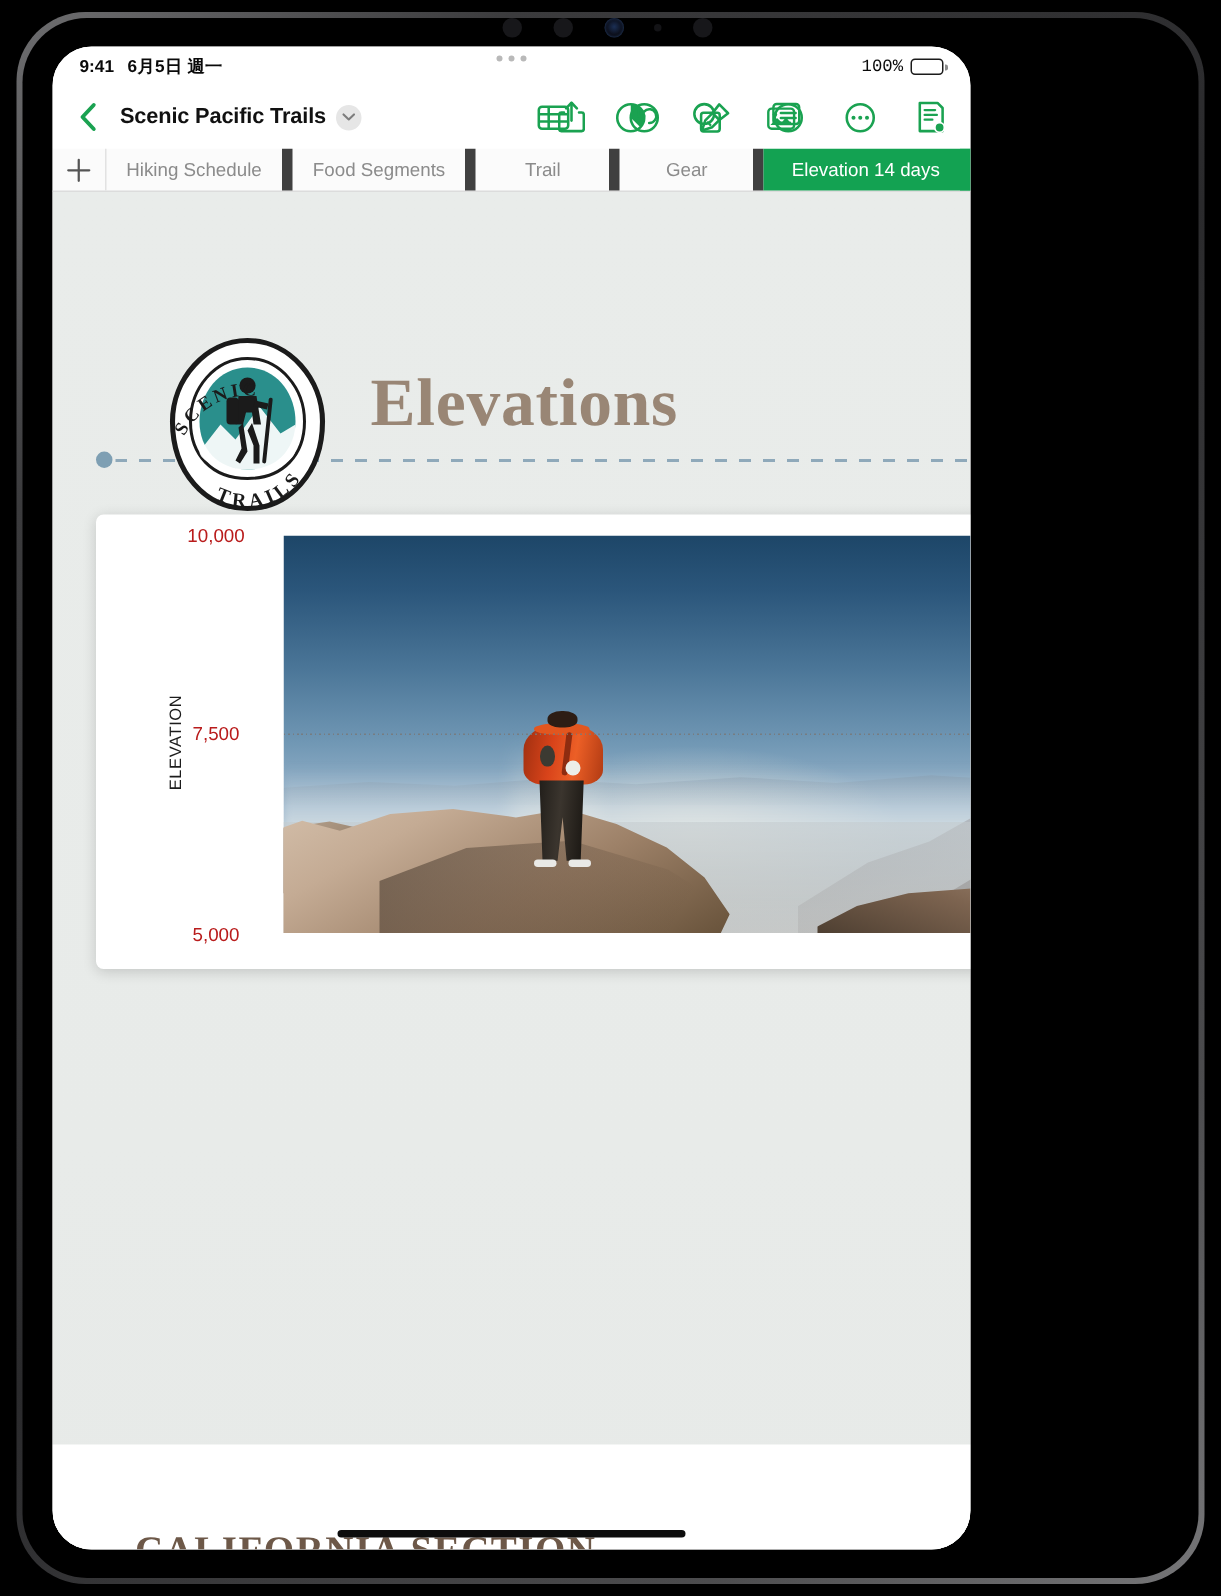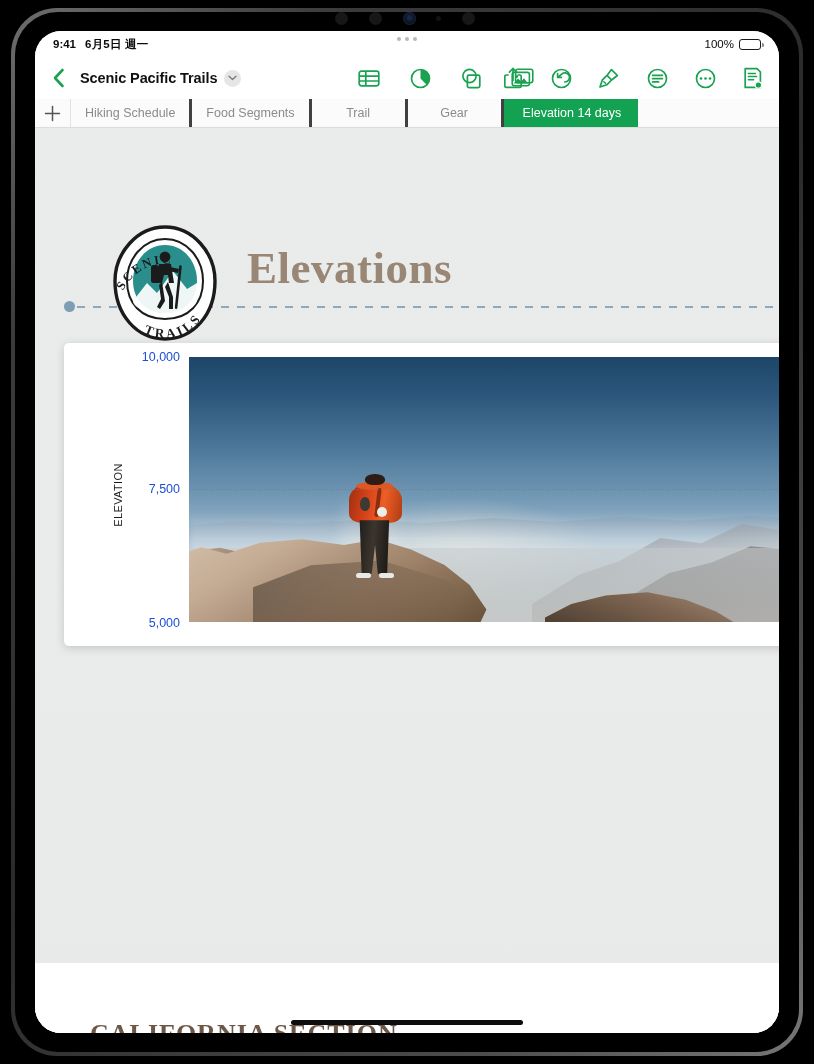--- a/index.html
+++ b/index.html
@@ -42,40 +42,40 @@
   .cam.small { width: 5px; height: 5px; background: #131316; }
   .cam.lens {
     background: radial-gradient(circle at 50% 45%, #1b2f55 0%, #0c0f1a 55%, #060608 100%);
     box-shadow: inset 0 0 2px #2b4878;
   }
 
   
   #screen {
     position: absolute;
     left: 35px; top: 31px;
-    width: 744px; height: 1002px;
+    width: 612px; height: 1002px;
     border-radius: 26px;
     background: #ffffff;
     overflow: hidden;
   }
 
   
   #statusbar {
     position: relative;
     height: 26px;
     background: #ffffff;
     display: flex; align-items: center;
     padding: 0 18px;
     font-size: 11.5px;
     color: #0a0a0a;
     font-weight: 600;
   }
   #status-left { display: flex; align-items: baseline; gap: 9px; }
   #status-date { font-weight: 700; letter-spacing: .2px; }
-  #status-right { margin-left: auto; display: flex; align-items: center; gap: 5px; }
+  #status-right { margin-left: auto; display: flex; align-items: center; gap: 5px; font-family: Liberation Mono, monospace; }
   #battery-pct { font-size: 11.5px; font-weight: 500; }
   #battery-icon {
     position: relative;
     width: 22px; height: 11px;
     border: 1px solid #1b1b1b;
     border-radius: 3px;
     padding: 1px;
   }
   #battery-icon::after {
     content: ""; position: absolute;
@@ -139,21 +139,21 @@
   #add-sheet {
     width: 36px;
     display: flex; align-items: center; justify-content: center;
     border-right: 1px solid #e2e2e2;
     cursor: pointer;
   }
   .sheet-tab {
     display: flex; align-items: center; justify-content: center;
     padding: 0 14px;
     color: #8b8b8b;
-    border-right: 3px solid #404040;
+    border-right: 7px solid #404040;
     white-space: nowrap;
     cursor: pointer;
     min-width: 96px;
   }
   .sheet-tab.active {
     background: #13a252;
     color: #ffffff;
     border-right-color: #13a252;
     padding-left: 19px;
   }
@@ -208,23 +208,23 @@
     transform-origin: center;
     font-size: 11px;
     letter-spacing: .4px;
     color: #1c1c1c;
     white-space: nowrap;
   }
   .y-tick {
     position: absolute;
     right: auto; left: 44px;
     width: 72px;
-    text-align: right;
+    text-align: center;
     font-size: 12.5px;
-    color: #1d4ed8;
+    color: #b91c1c;
     transform: translateY(-50%);
   }
   #plot {
     position: absolute;
     left: 125px; top: 14px;
     right: 0; height: 265px;
     overflow: hidden;
   }
   .gridline {
     position: absolute; left: 0; right: 0; height: 1px;

